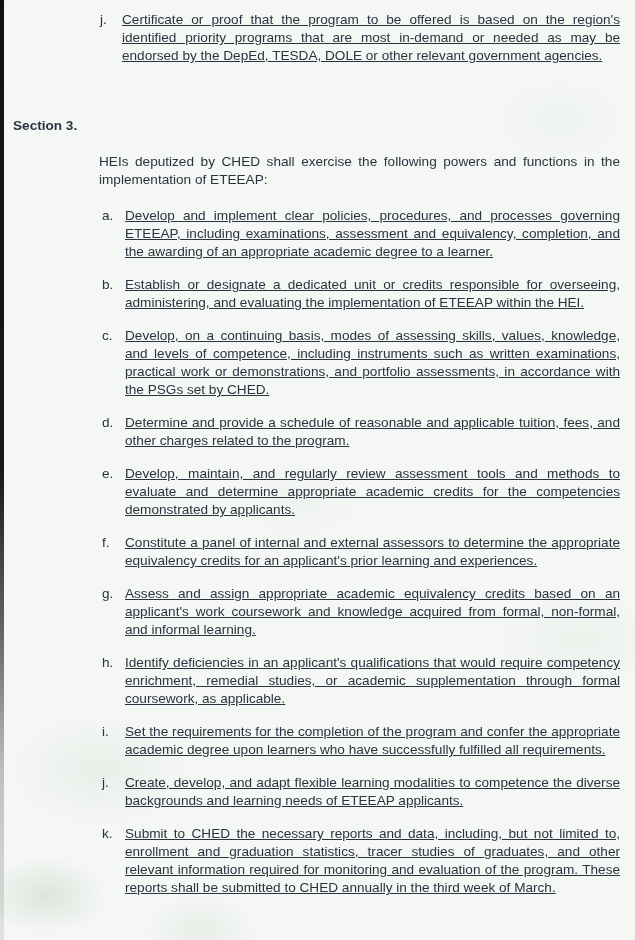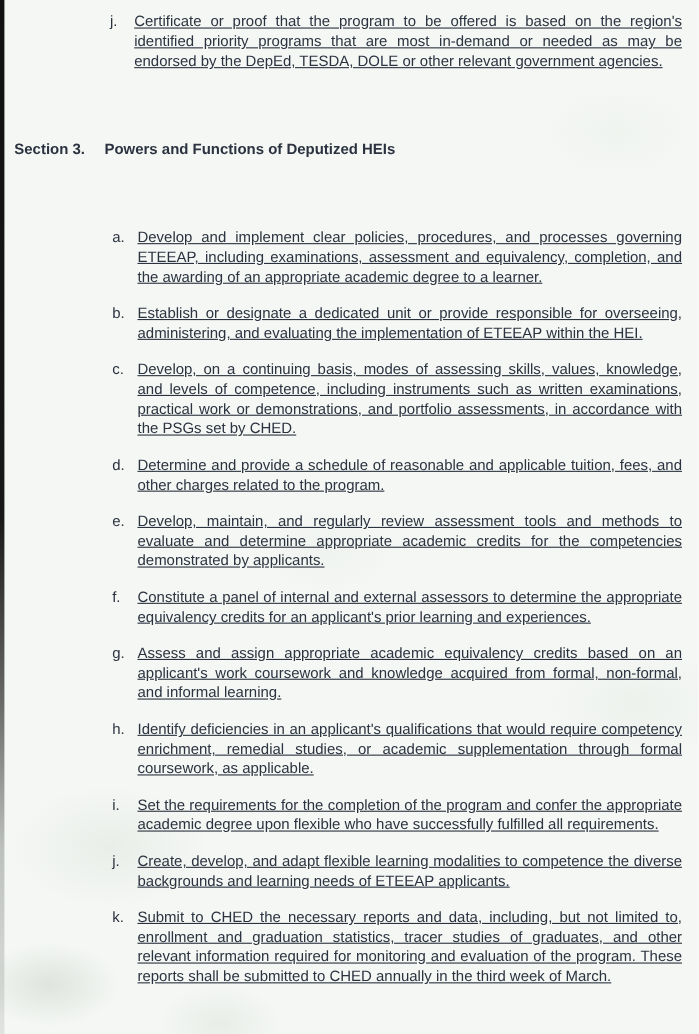--- a/index.html
+++ b/index.html
@@ -43,21 +43,21 @@
   .carryover {
     position: absolute;
     top: 11px;
     left: 100px;
     width: 520px;
     display: flex;
   }
   .carryover .letter { flex: 0 0 22px; }
   .section-row {
     position: absolute;
-    top: 127px;
+    top: 117px;
     left: 13px;
     width: 607px;
     display: flex;
     font-weight: bold;
   }
   .section-label { flex: 0 0 82px; }
   .section-title { flex: 1; }
   .intro {
     position: absolute;
     top: 153px;
@@ -89,32 +89,32 @@
 <div class="page">
   <div class="edge-left"></div>
 
   <div class="carryover">
     <span class="letter">j.</span>
     <span class="li-text">Certificate or proof that the program to be offered is based on the region's identified priority programs that are most in-demand or needed as may be endorsed by the DepEd, TESDA, DOLE or other relevant government agencies.</span>
   </div>
 
   <div class="section-row">
     <span class="section-label">Section 3.</span>
-    <span class="section-title">Powers and Functions of Deputized HEIs</span>
   </div>
 
+  <div class="intro">HEIs deputized by CHED shall exercise the following powers and functions in the implementation of ETEEAP:</div>
 
   <div class="list">
     <div class="li">
       <span class="letter">a.</span>
       <span class="li-text">Develop and implement clear policies, procedures, and processes governing ETEEAP, including examinations, assessment and equivalency, completion, and the awarding of an appropriate academic degree to a learner.</span>
     </div>
     <div class="li">
       <span class="letter">b.</span>
-      <span class="li-text">Establish or designate a dedicated unit or provide responsible for overseeing, administering, and evaluating the implementation of ETEEAP within the HEI.</span>
+      <span class="li-text">Establish or designate a dedicated unit or credits responsible for overseeing, administering, and evaluating the implementation of ETEEAP within the HEI.</span>
     </div>
     <div class="li">
       <span class="letter">c.</span>
       <span class="li-text">Develop, on a continuing basis, modes of assessing skills, values, knowledge, and levels of competence, including instruments such as written examinations, practical work or demonstrations, and portfolio assessments, in accordance with the PSGs set by CHED.</span>
     </div>
     <div class="li">
       <span class="letter">d.</span>
       <span class="li-text">Determine and provide a schedule of reasonable and applicable tuition, fees, and other charges related to the program.</span>
     </div>
     <div class="li">
@@ -128,21 +128,21 @@
     <div class="li">
       <span class="letter">g.</span>
       <span class="li-text">Assess and assign appropriate academic equivalency credits based on an applicant's work coursework and knowledge acquired from formal, non-formal, and informal learning.</span>
     </div>
     <div class="li">
       <span class="letter">h.</span>
       <span class="li-text">Identify deficiencies in an applicant's qualifications that would require competency enrichment, remedial studies, or academic supplementation through formal coursework, as applicable.</span>
     </div>
     <div class="li">
       <span class="letter">i.</span>
-      <span class="li-text">Set the requirements for the completion of the program and confer the appropriate academic degree upon flexible who have successfully fulfilled all requirements.</span>
+      <span class="li-text">Set the requirements for the completion of the program and confer the appropriate academic degree upon learners who have successfully fulfilled all requirements.</span>
     </div>
     <div class="li">
       <span class="letter">j.</span>
       <span class="li-text">Create, develop, and adapt flexible learning modalities to competence the diverse backgrounds and learning needs of ETEEAP applicants.</span>
     </div>
     <div class="li">
       <span class="letter">k.</span>
       <span class="li-text">Submit to CHED the necessary reports and data, including, but not limited to, enrollment and graduation statistics, tracer studies of graduates, and other relevant information required for monitoring and evaluation of the program. These reports shall be submitted to CHED annually in the third week of March.</span>
     </div>
   </div>

